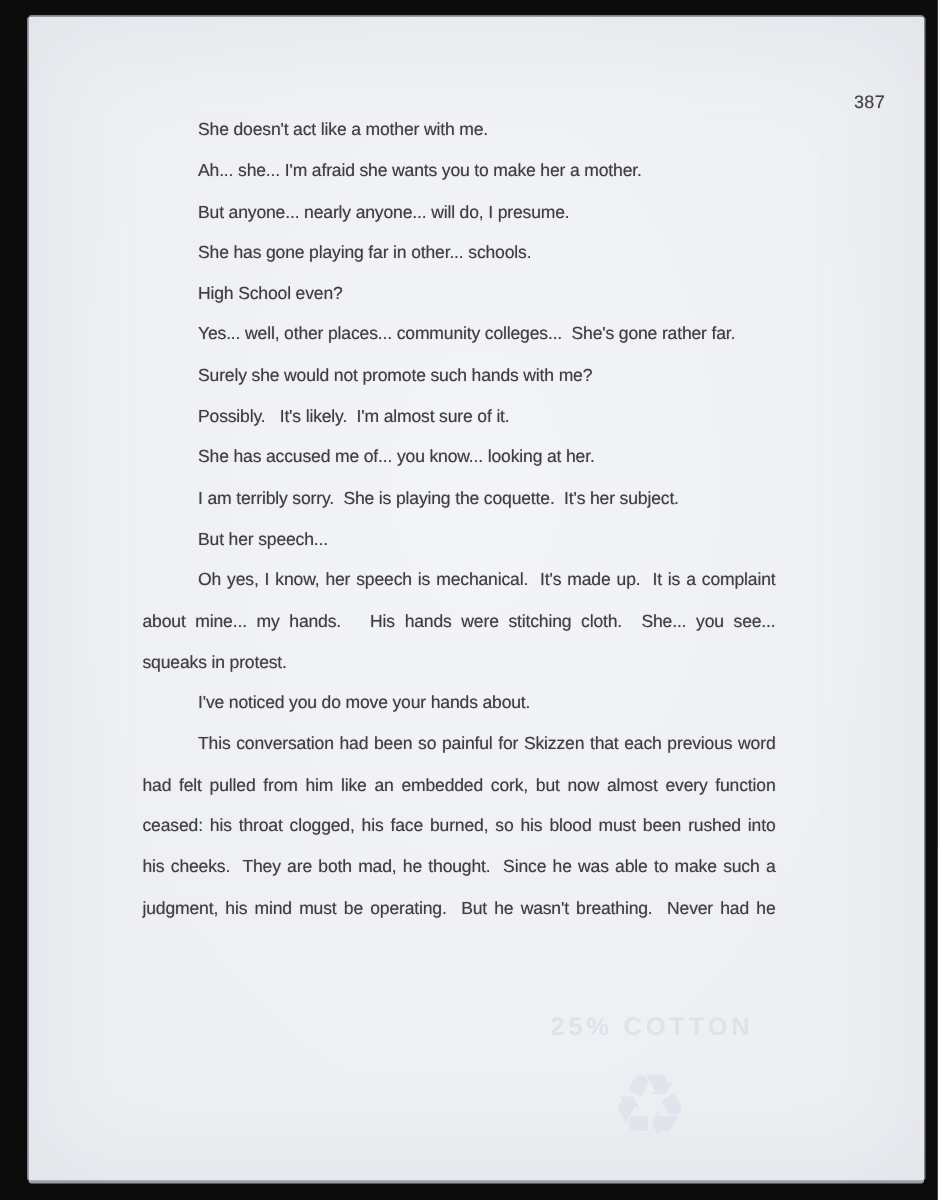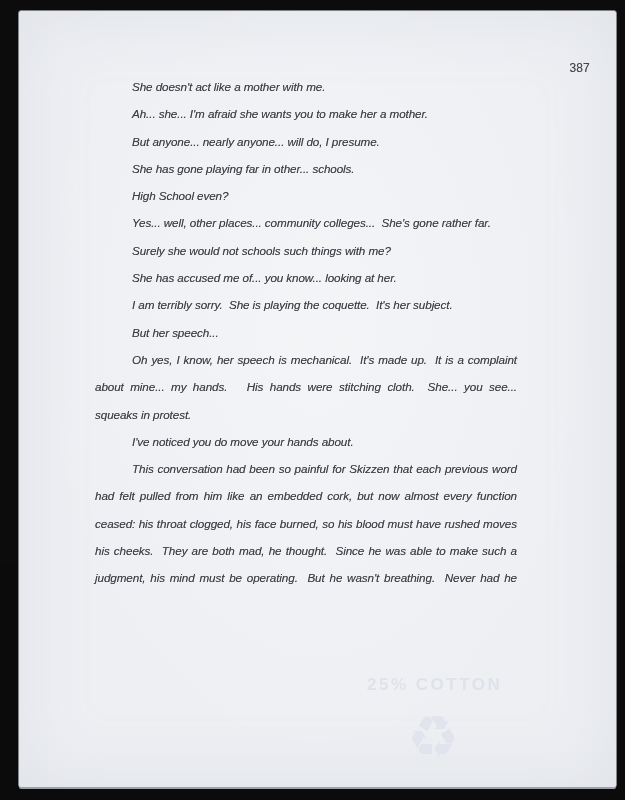--- a/index.html
+++ b/index.html
@@ -53,21 +53,20 @@
     width: 422px;
     color: #3e3e44;
     font-size: 11.7px;
     letter-spacing: -0.1px;
     text-shadow: 0 0 0.6px rgba(62,62,68,0.55);
   }
   .line {
     height: 27.3px;
     line-height: 27.3px;
     white-space: nowrap;
-    font-style: italic;
   }
   .line.just {
     white-space: normal;
     text-align: justify;
     text-align-last: justify;
   }
   .line.indent {
     text-indent: 37px;
   }
   .watermark-text {
@@ -100,31 +99,32 @@
   <div class="paper">
     <div class="page-number">387</div>
 
     <div class="text-block">
         <div class="line indent">She doesn't act like a mother with me.</div>
         <div class="line indent">Ah... she... I'm afraid she wants you to make her a mother.</div>
         <div class="line indent">But anyone... nearly anyone... will do, I presume.</div>
         <div class="line indent">She has gone playing far in other... schools.</div>
         <div class="line indent">High School even?</div>
         <div class="line indent">Yes... well, other places... community colleges...&nbsp; She's gone rather far.</div>
-        <div class="line indent">Surely she would not schools such things with me?</div>
+        <div class="line indent">Surely she would not promote such hands with me?</div>
+        <div class="line indent">Possibly.&nbsp;&nbsp; It's likely.&nbsp; I'm almost sure of it.</div>
         <div class="line indent">She has accused me of... you know... looking at her.</div>
         <div class="line indent">I am terribly sorry.&nbsp; She is playing the coquette.&nbsp; It's her subject.</div>
         <div class="line indent">But her speech...</div>
         <div class="line indent just">Oh yes, I know, her speech is mechanical.&nbsp; It's made up.&nbsp; It is a complaint</div>
         <div class="line just">about mine... my hands.&nbsp;&nbsp; His hands were stitching cloth.&nbsp; She... you see...</div>
         <div class="line">squeaks in protest.</div>
         <div class="line indent">I've noticed you do move your hands about.</div>
         <div class="line indent just">This conversation had been so painful for Skizzen that each previous word</div>
         <div class="line just">had felt pulled from him like an embedded cork, but now almost every function</div>
-        <div class="line just">ceased: his throat clogged, his face burned, so his blood must have rushed moves</div>
+        <div class="line just">ceased: his throat clogged, his face burned, so his blood must been rushed into</div>
         <div class="line just">his cheeks.&nbsp; They are both mad, he thought.&nbsp; Since he was able to make such a</div>
         <div class="line just">judgment, his mind must be operating.&nbsp; But he wasn't breathing.&nbsp; Never had he</div>
       </div>
 
     <div class="watermark-text">25% COTTON</div>
 
     <div class="watermark-recycle">♻</div>
   </div>
 </div>
 

